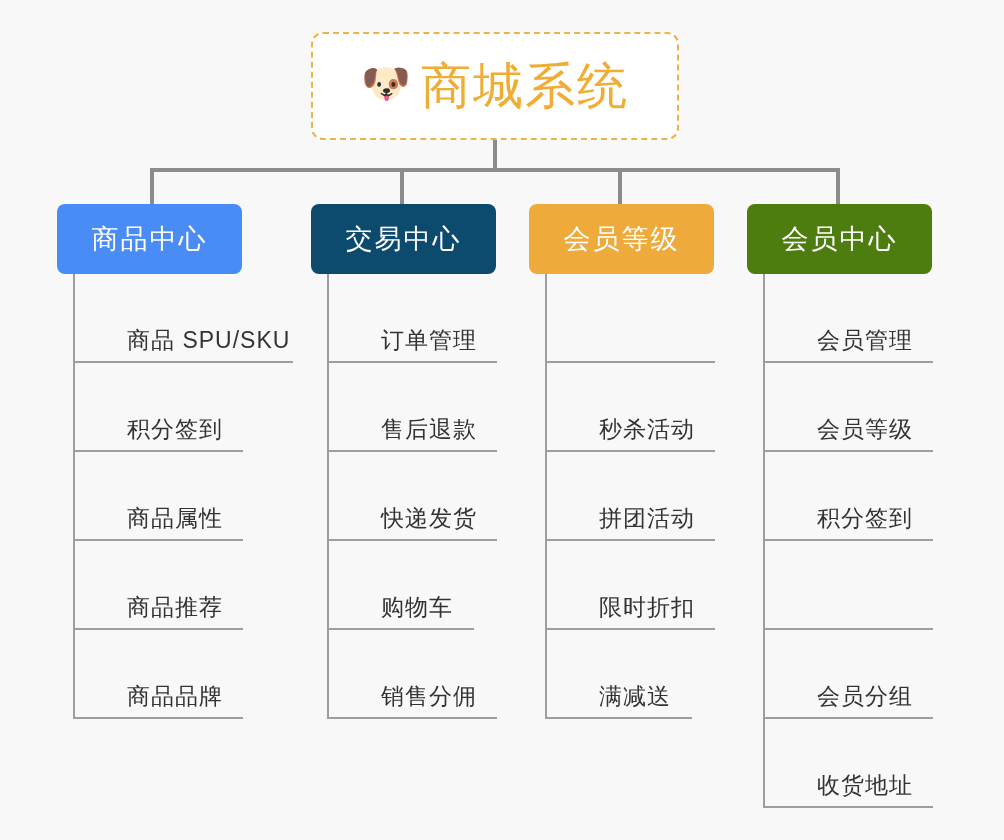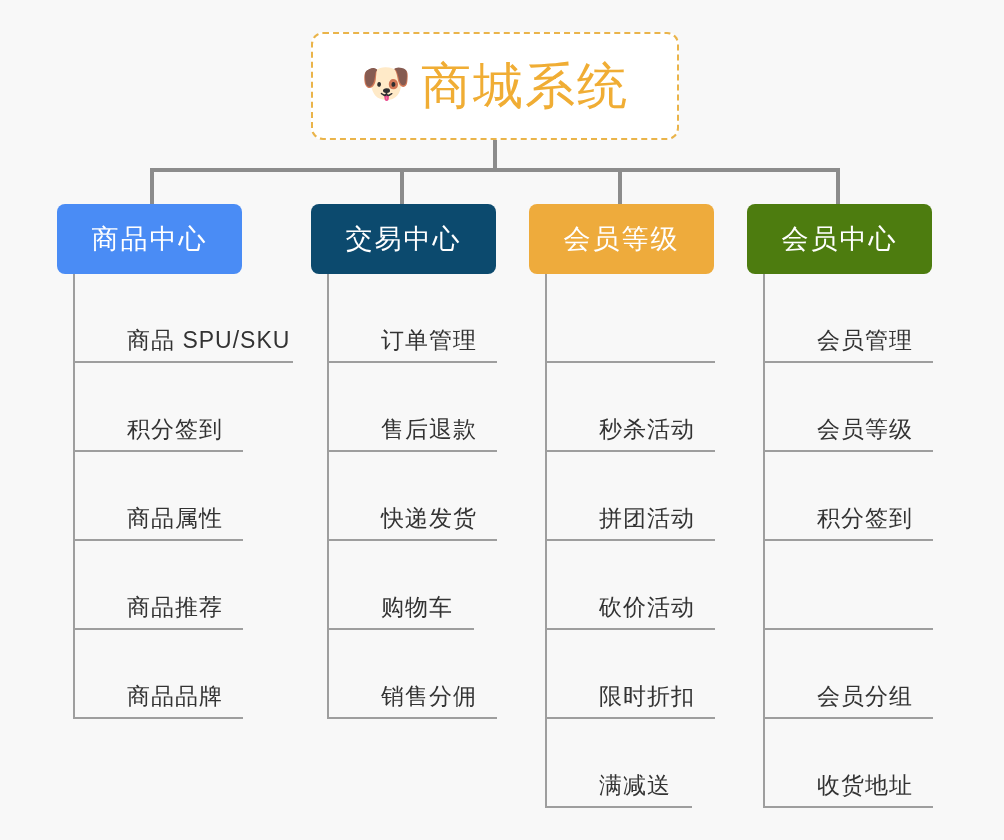--- a/index.html
+++ b/index.html
@@ -217,24 +217,20 @@
       </div>
       <div class="leaf-item">
         <span class="leaf-label">秒杀活动</span>
         <span class="leaf-underline" style="width: 168px;"></span>
       </div>
       <div class="leaf-item">
         <span class="leaf-label">拼团活动</span>
         <span class="leaf-underline" style="width: 168px;"></span>
       </div>
       <div class="leaf-item">
-        <span class="leaf-label">砍价活动</span>
-        <span class="leaf-underline" style="width: 168px;"></span>
-      </div>
-      <div class="leaf-item">
         <span class="leaf-label">限时折扣</span>
         <span class="leaf-underline" style="width: 168px;"></span>
       </div>
       <div class="leaf-item">
         <span class="leaf-label">满减送</span>
         <span class="leaf-underline" style="width: 145px;"></span>
       </div>
     </div>
   </div>
 

